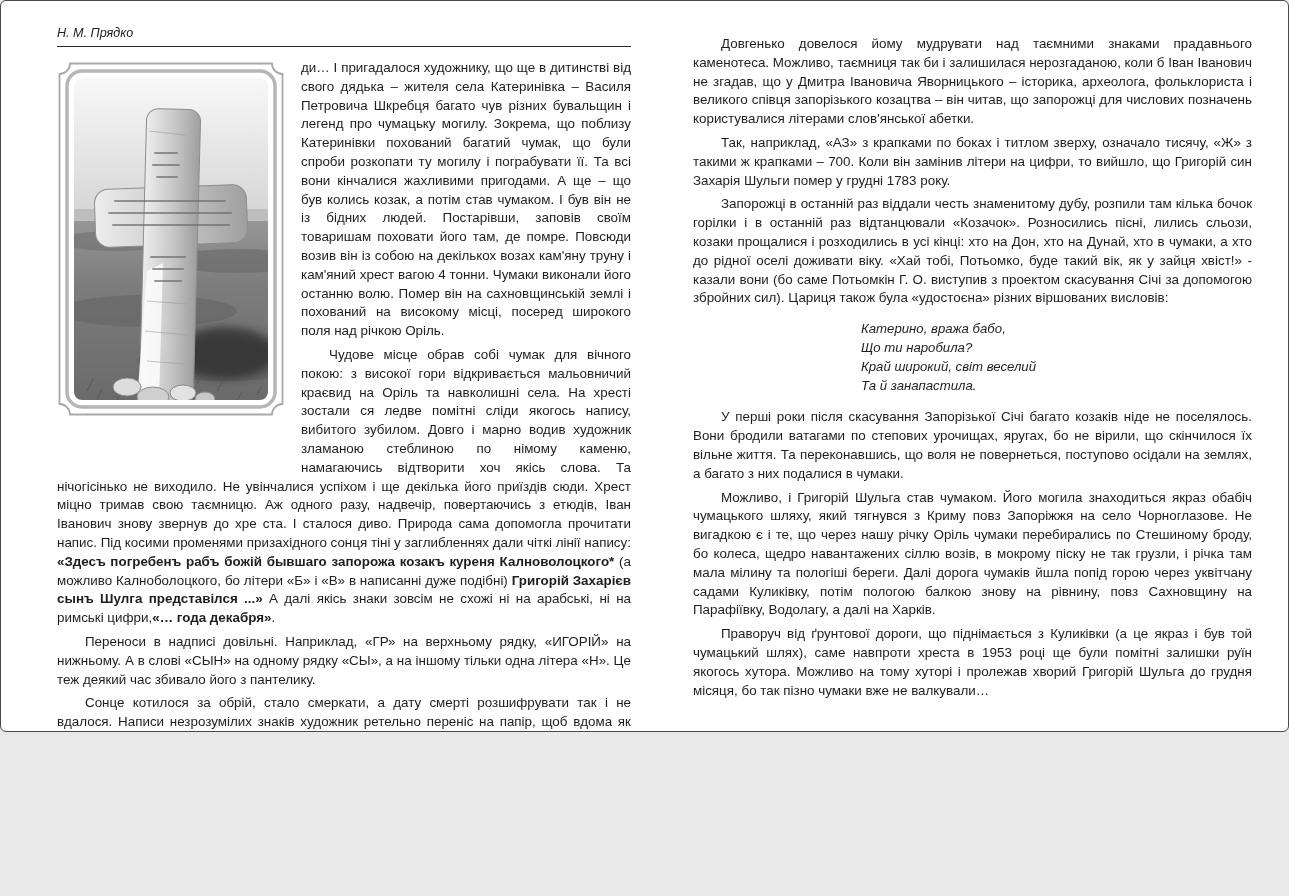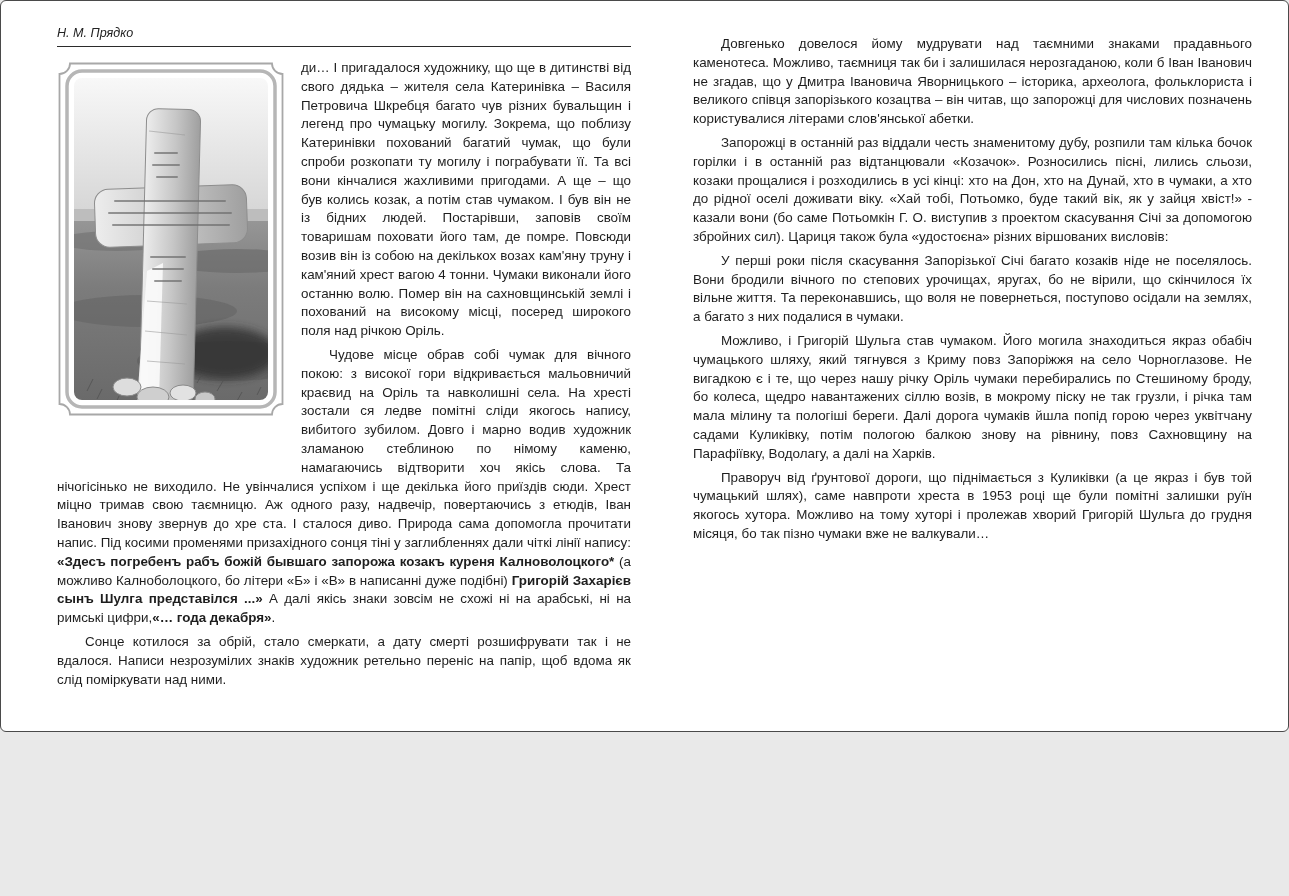--- a/index.html
+++ b/index.html
@@ -113,36 +113,44 @@
           </g>
 
           <path d="M13,2.5 L215,2.5 A10.5,10.5 0 0 0 225.5,13 L225.5,343 A10.5,10.5 0 0 0 215,353.5 L13,353.5 A10.5,10.5 0 0 0 2.5,343 L2.5,13 A10.5,10.5 0 0 0 13,2.5 Z" fill="none" stroke="#a8a8a8" stroke-width="1.8"></path>
           <rect x="10" y="10" width="208" height="336" rx="15" fill="none" stroke="#b6b6b6" stroke-width="3.5"></rect>
         </svg>
       </figure>
 
       <div class="paragraphs">
           <p class="para no-indent"><span>ди… І пригадалося художнику, що ще в дитинстві від свого дядька – жителя села Катеринівка – Василя Петровича Шкребця багато чув різних бувальщин і легенд про чумацьку могилу. Зокрема, що поблизу Катеринівки похований багатий чумак, що були спроби розкопати ту могилу і пограбувати її. Та всі вони кінчалися жахливими пригодами. А ще – що був колись козак, а потім став чумаком. І був він не із бідних людей. Постарівши, заповів своїм товаришам поховати його там, де помре. Повсюди возив він із собою на декількох возах кам'яну труну і кам'яний хрест вагою 4 тонни. Чумаки виконали його останню волю. Помер він на сахновщинській землі і похований на високому місці, посеред широкого поля над річкою Оріль.</span></p>
           <p class="para"><span>Чудове місце обрав собі чумак для вічного покою: з високої гори відкривається мальовничий краєвид на Оріль та навколишні села. На хресті зостали ся ледве помітні сліди якогось напису, вибитого зубилом. Довго і марно водив художник зламаною стеблиною по німому каменю, намагаючись відтворити хоч якісь слова. Та нічогісінько не виходило. Не увінчалися успіхом і ще декілька його приїздів сюди. Хрест міцно тримав свою таємницю. Аж одного разу, надвечір, повертаючись з етюдів, Іван Іванович знову звернув до хре ста. І сталося диво. Природа сама допомогла прочитати напис. Під косими променями призахідного сонця тіні у заглибленнях дали чіткі лінії напису: </span><span class="bold">«Здесъ погребенъ рабъ божій бывшаго запорожа козакъ куреня Калноволоцкого*</span><span> (а можливо Калноболоцкого, бо літери «Б» і «В» в написанні дуже подібні) </span><span class="bold">Григорій Захарієв сынъ Шулга представілся ...»</span><span> А далі якісь знаки зовсім не схожі ні на арабські, ні на римські цифри,</span><span class="bold">«… года декабря»</span><span>.</span></p>
+          <p class="para"><span>Переноси в надписі довільні. Наприклад, «ГР» на верхньому рядку, «ИГОРІЙ» на нижньому. А в слові «СЫН» на одному рядку «СЫ», а на іншому тільки одна літера «Н». Це теж деякий час збивало його з пантелику.</span></p>
           <p class="para"><span>Сонце котилося за обрій, стало смеркати, а дату смерті розшифрувати так і не вдалося. Написи незрозумілих знаків художник ретельно переніс на папір, щоб вдома як слід поміркувати над ними.</span></p>
         </div>
     </div>
 
     <div class="page-num num-left">232</div>
   </section>
 
   <section class="page right">
 
     <div class="body-text">
       <div class="paragraphs">
           <p class="para"><span>Довгенько довелося йому мудрувати над таємними знаками прадавнього каменотеса. Можливо, таємниця так би і залишилася нерозгаданою, коли б Іван Іванович не згадав, що у Дмитра Івановича Яворницького – історика, археолога, фольклориста і великого співця запорізького козацтва – він читав, що запорожці для числових позначень користувалися літерами слов'янської абетки.</span></p>
+          <p class="para"><span>Так, наприклад, «АЗ» з крапками по боках і титлом зверху, означало тисячу, «Ж» з такими ж крапками – 700. Коли він замінив літери на цифри, то вийшло, що Григорій син Захарія Шульги помер у грудні 1783 року.</span></p>
           <p class="para"><span>Запорожці в останній раз віддали честь знаменитому дубу, розпили там кілька бочок горілки і в останній раз відтанцювали «Козачок». Розносились пісні, лились сльози, козаки прощалися і розходились в усі кінці: хто на Дон, хто на Дунай, хто в чумаки, а хто до рідної оселі доживати віку. «Хай тобі, Потьомко, буде такий вік, як у зайця хвіст!» - казали вони (бо саме Потьомкін Г. О. виступив з проектом скасування Січі за допомогою збройних сил). Цариця також була «удостоєна» різних віршованих висловів:</span></p>
         </div>
+      <div class="poem">
+          <div class="poem-line">Катерино, вража бабо,</div>
+          <div class="poem-line">Що ти наробила?</div>
+          <div class="poem-line">Край широкий, світ веселий</div>
+          <div class="poem-line">Та й занапастила.</div>
+        </div>
       <div class="paragraphs">
-          <p class="para"><span>У перші роки після скасування Запорізької Січі багато козаків ніде не поселялось. Вони бродили вічного по степових урочищах, яругах, бо не вірили, що скінчилося їх вільне життя. Та переконавшись, що воля не повернеться, поступово осідали на землях, а багато з них подалися в чумаки.</span></p>
+          <p class="para"><span>У перші роки після скасування Запорізької Січі багато козаків ніде не поселялось. Вони бродили ватагами по степових урочищах, яругах, бо не вірили, що скінчилося їх вільне життя. Та переконавшись, що воля не повернеться, поступово осідали на землях, а багато з них подалися в чумаки.</span></p>
           <p class="para"><span>Можливо, і Григорій Шульга став чумаком. Його могила знаходиться якраз обабіч чумацького шляху, який тягнувся з Криму повз Запоріжжя на село Чорноглазове. Не вигадкою є і те, що через нашу річку Оріль чумаки перебирались по Стешиному броду, бо колеса, щедро навантажених сіллю возів, в мокрому піску не так грузли, і річка там мала мілину та пологіші береги. Далі дорога чумаків йшла попід горою через уквітчану садами Куликівку, потім пологою балкою знову на рівнину, повз Сахновщину на Парафіївку, Водолагу, а далі на Харків.</span></p>
           <p class="para"><span>Праворуч від ґрунтової дороги, що піднімається з Куликівки (а це якраз і був той чумацький шлях), саме навпроти хреста в 1953 році ще були помітні залишки руїн якогось хутора. Можливо на тому хуторі і пролежав хворий Григорій Шульга до грудня місяця, бо так пізно чумаки вже не валкували…</span></p>
         </div>
     </div>
 
     <div class="page-num num-right">233</div>
   </section>
 
 </div>
 

